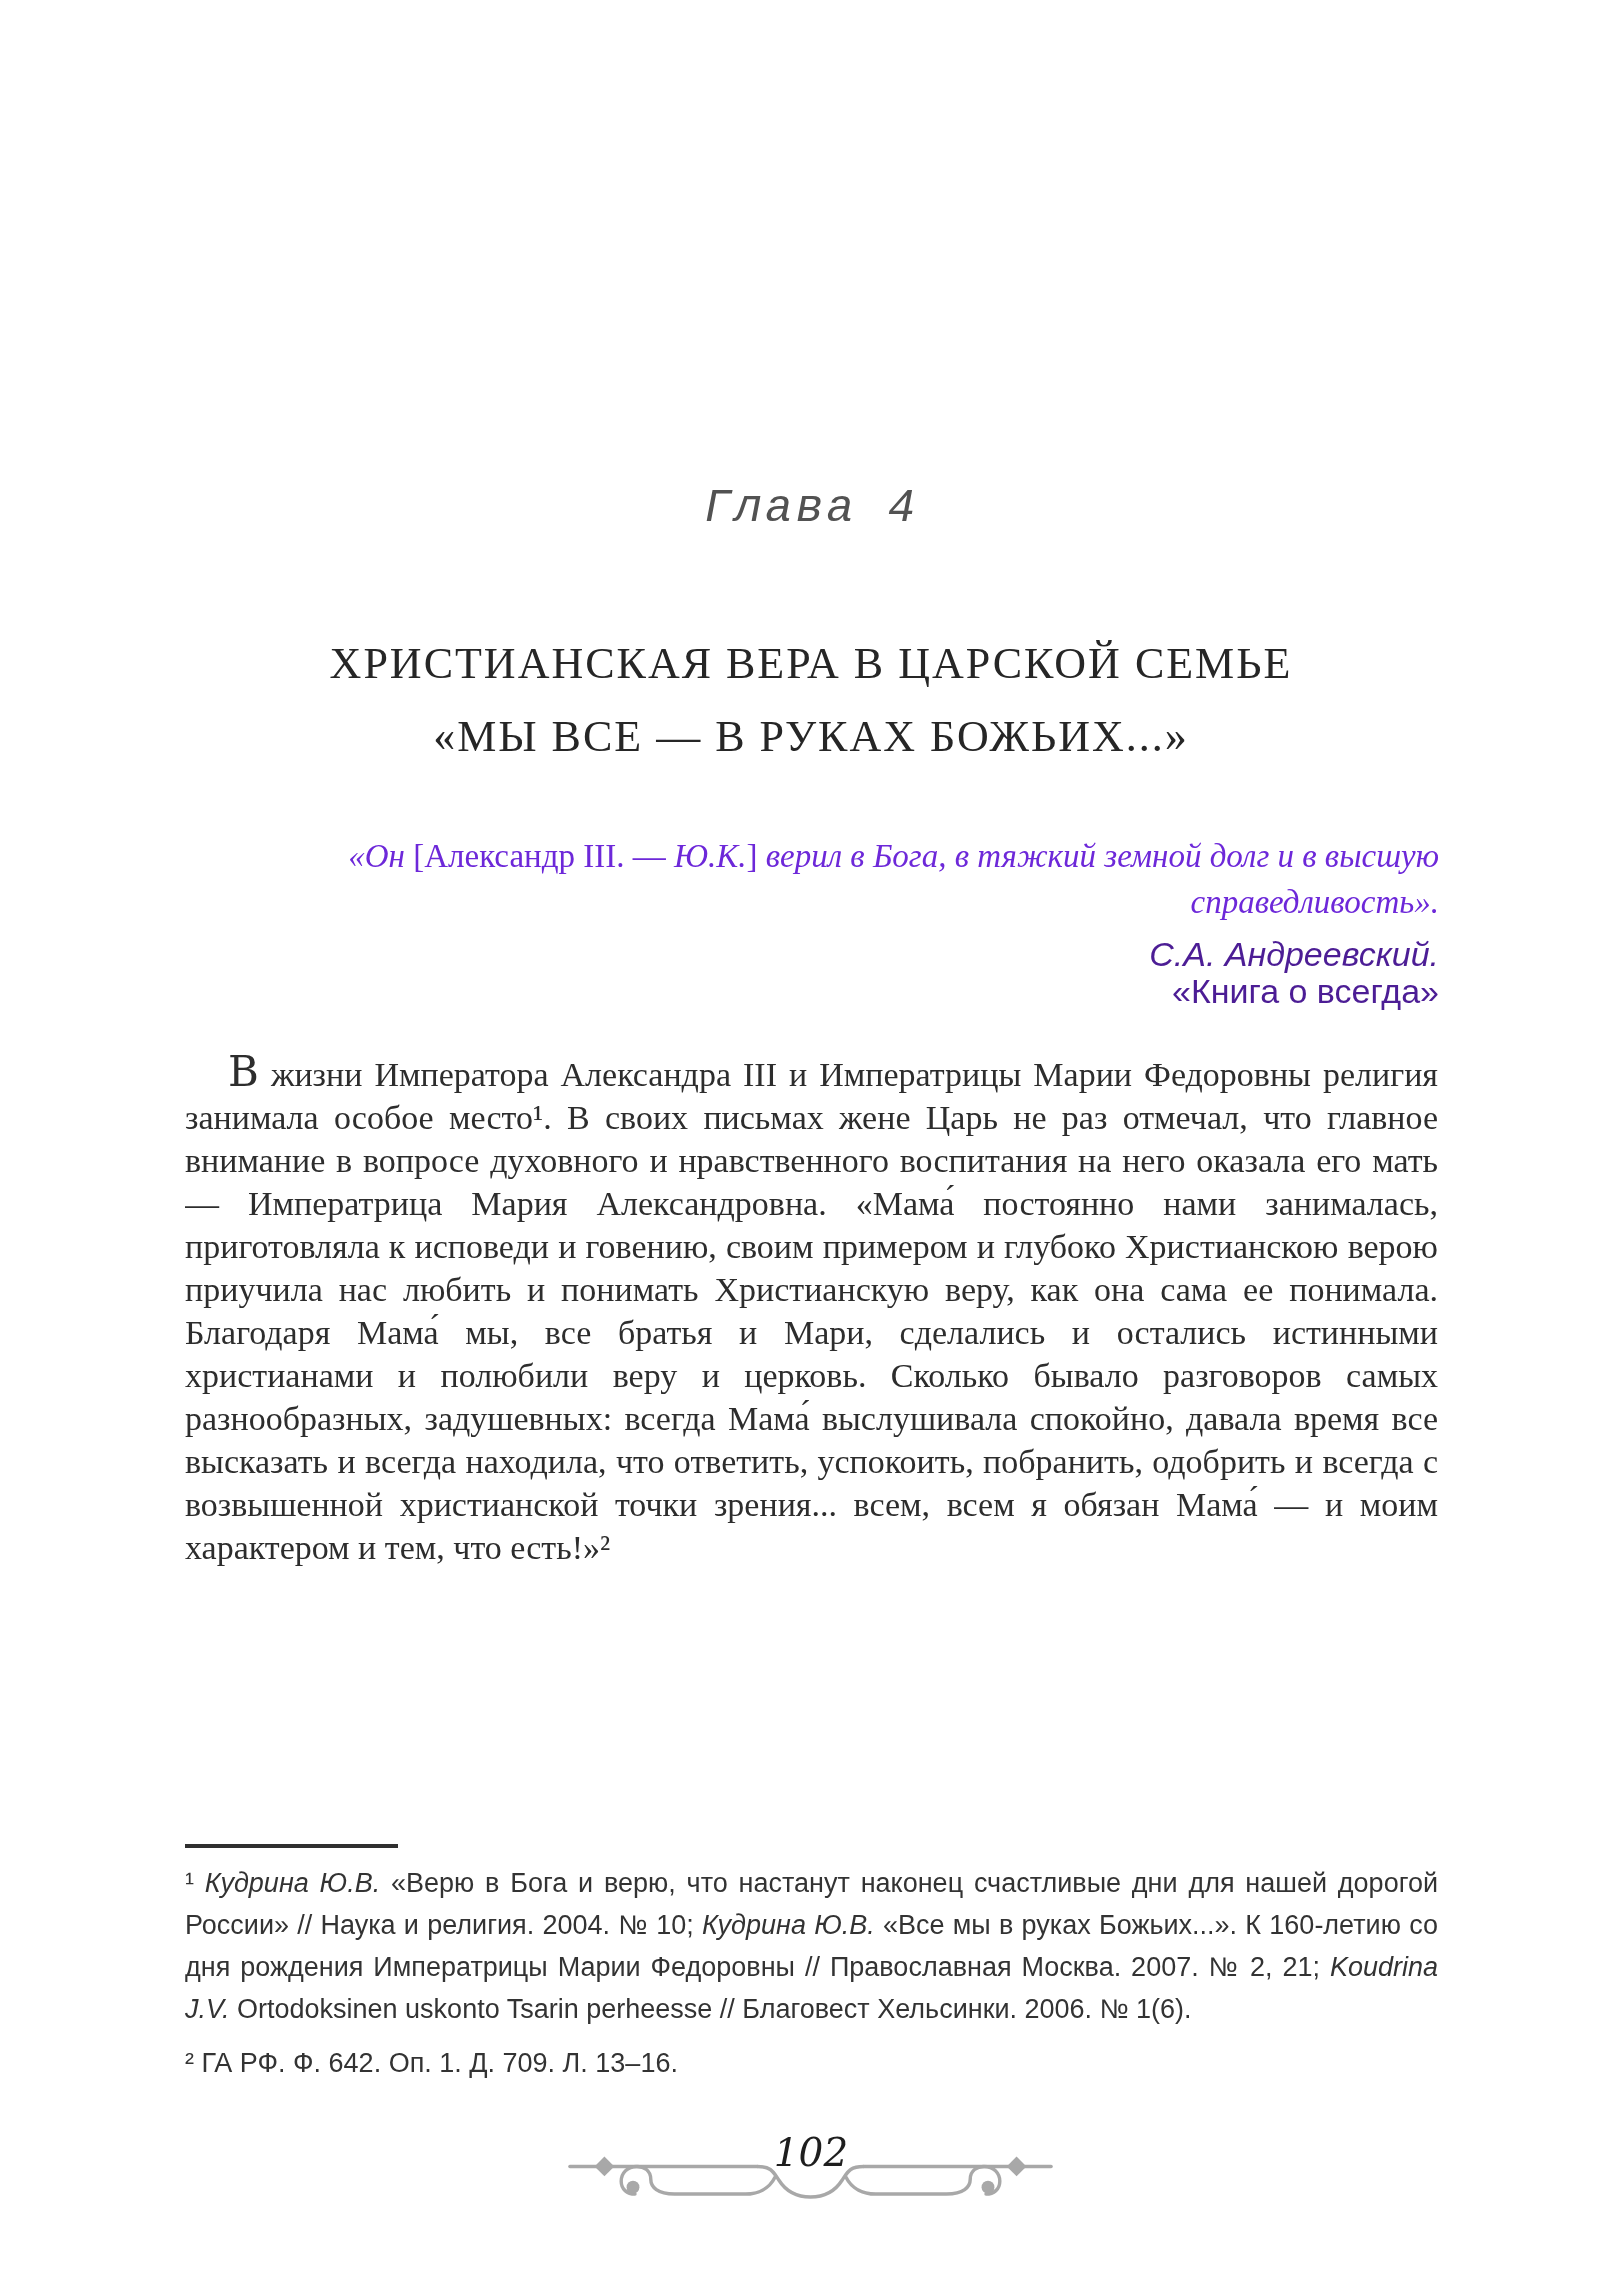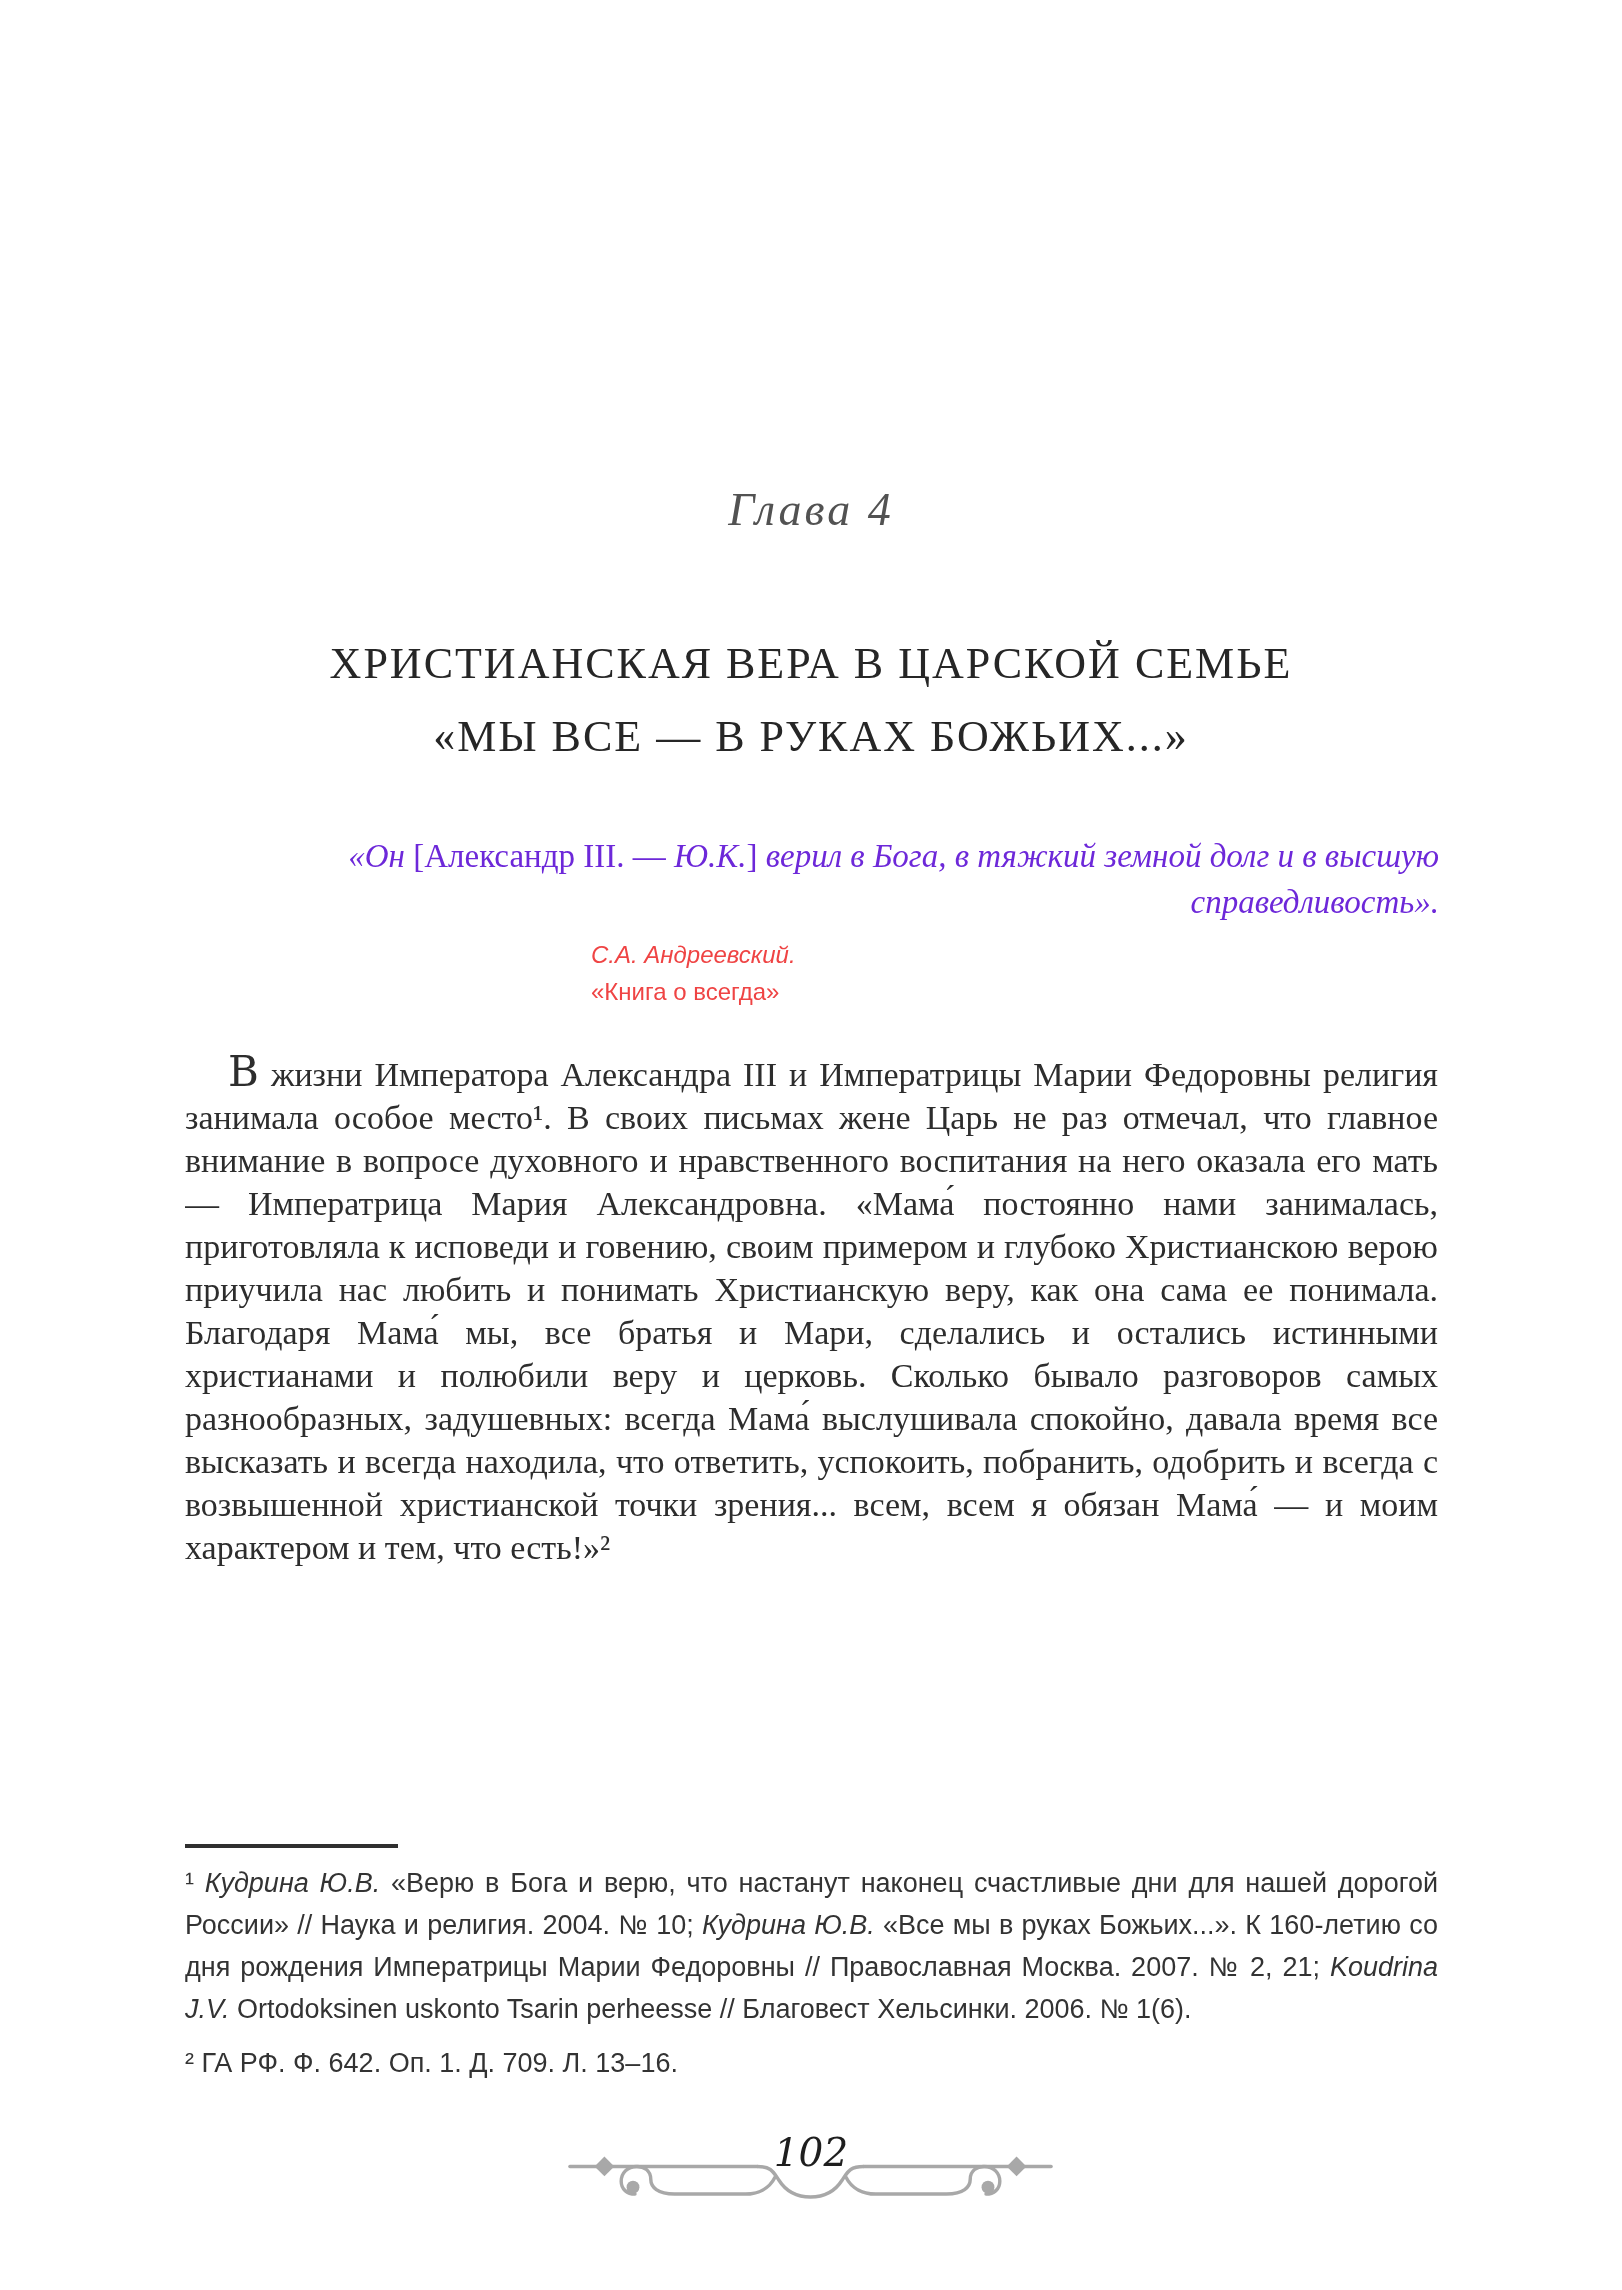--- a/index.html
+++ b/index.html
@@ -16,21 +16,21 @@
     overflow: hidden;
     font-family: "Liberation Serif", serif;
     color: #2d2d2d;
   }
   .chapter {
     position: absolute;
     top: 483px;
     left: 0;
     right: 0;
     text-align: center;
-    font-family: Liberation Serif, serif;
+    font-family: Liberation Mono, monospace;
     font-style: italic;
     font-size: 46px;
     letter-spacing: 3px;
     color: #525252;
   }
   .title {
     position: absolute;
     top: 627px;
     left: 0;
     right: 0;
@@ -52,24 +52,25 @@
     font-size: 33px;
     line-height: 46px;
     color: #6d28d9;
   }
   .it { font-style: italic; }
   .attribution {
     position: absolute;
     top: 936px;
     left: 591px;
     right: 183px;
+    text-align: right;
     font-family: "Liberation Sans", sans-serif;
-    font-size: 24px;
+    font-size: 34px;
     line-height: 37px;
-    color: #ef4444;
+    color: #4c1d95;
   }
   .attribution .line1 { font-style: italic; }
   .body-text {
     position: absolute;
     top: 1050px;
     left: 185px;
     width: 1253px;
     height: 790px;
     overflow: hidden;
     font-size: 34px;

